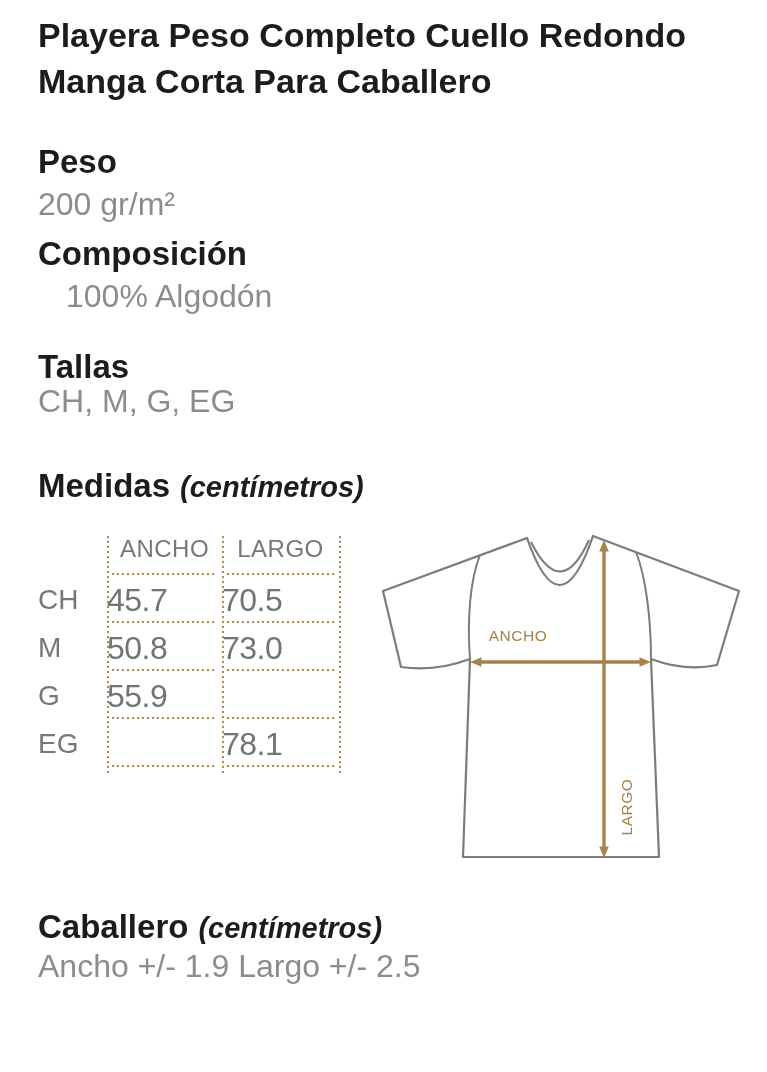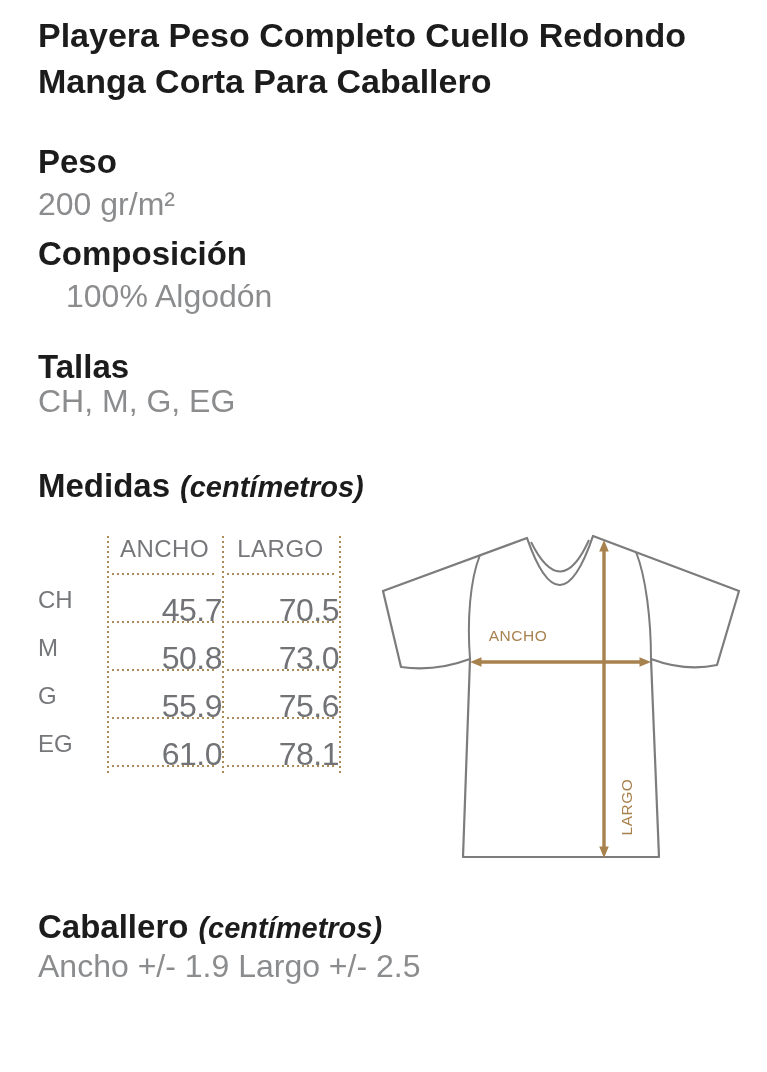--- a/index.html
+++ b/index.html
@@ -13,22 +13,22 @@
   .gval{font-size:32px;color:#8b8c8e;line-height:32px;white-space:nowrap;}
 
   
   .size-table{left:38px;top:533px;width:303px;height:242px;}
   .vline{position:absolute;top:3px;height:237px;width:2px;
          background:repeating-linear-gradient(to bottom,#ad8955 0 2px,transparent 2px 5px);}
   .hline{position:absolute;height:2px;
          background:repeating-linear-gradient(to right,#ad8955 0 2px,transparent 2px 5px);}
   .th{position:absolute;top:2px;height:28px;line-height:28px;font-size:24px;color:#76777a;
       letter-spacing:0.5px;text-align:center;}
-  .tl{position:absolute;left:0;width:64px;height:48px;line-height:48px;font-size:24px;color:#76777a;text-align:left;}
-  .tv{position:absolute;height:48px;line-height:48px;font-size:32px;color:#727376;text-align:right;letter-spacing:-0.5px;margin-top:10px;}
+  .tl{position:absolute;left:0;width:64px;height:48px;line-height:48px;font-size:28px;color:#76777a;text-align:left;}
+  .tv{position:absolute;height:48px;line-height:48px;font-size:32px;color:#727376;text-align:left;letter-spacing:-0.5px;}
   .c1{left:69px;width:115px;}
   .c2{left:184px;width:117px;}
 
   
   .tshirt{left:380px;top:520px;width:387px;height:360px;}
   .shirt-outline{fill:#ffffff;stroke:#7c7c7c;stroke-width:2.2;stroke-linejoin:round;}
   .shirt-seam{fill:none;stroke:#7c7c7c;stroke-width:2;}
   .arrow line{stroke:#a8824e;stroke-width:3.4;}
   .arrow polygon{fill:#a8824e;}
   .diagram-label{fill:#a8824e;font-size:15.5px;letter-spacing:0.5px;
@@ -79,24 +79,22 @@
     <div class="tl" style="top:43px">CH</div>
     <div class="tv c1" style="top:43px">45.7</div>
     <div class="tv c2" style="top:43px">70.5</div>
 
     <div class="tl" style="top:91px">M</div>
     <div class="tv c1" style="top:91px">50.8</div>
     <div class="tv c2" style="top:91px">73.0</div>
 
     <div class="tl" style="top:139px">G</div>
     <div class="tv c1" style="top:139px">55.9</div>
-    <div class="tv c2" style="top:139px">75.6</div>
 
     <div class="tl" style="top:187px">EG</div>
-    <div class="tv c1" style="top:187px">61.0</div>
     <div class="tv c2" style="top:187px">78.1</div>
   </div>
 
   <svg class="abs tshirt" viewBox="0 0 387 360">
     <path class="shirt-outline" d="M147,18 L3,71 L21,147 Q55,152 90,139 L83,337 L279,337 L271,139 Q306,152 337,145 L359,71 L213,16 Q180,113 147,18 Z"></path>
     <path class="shirt-seam" d="M151,22 Q181,82 209,20"></path>
     <path class="shirt-seam" d="M100,35 C90,60 87,100 90,139"></path>
     <path class="shirt-seam" d="M256,32 C266,57 271,100 271,139"></path>
 
     <g class="arrow">

